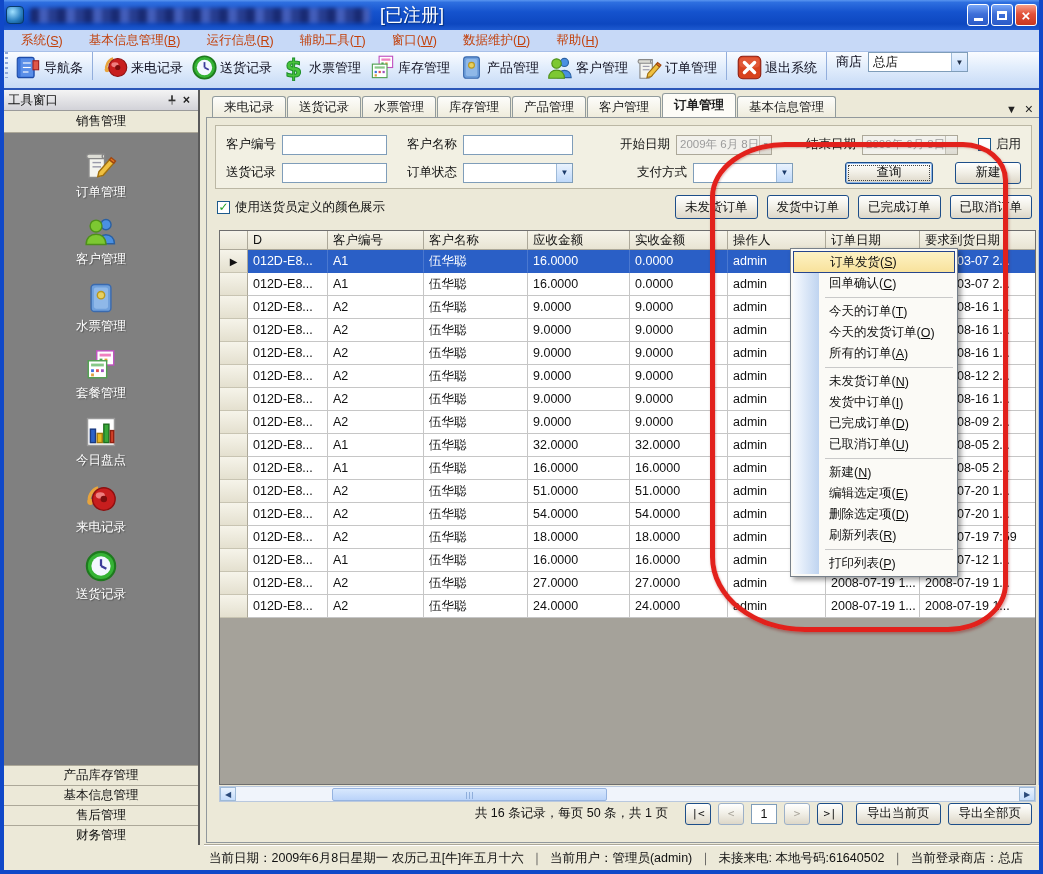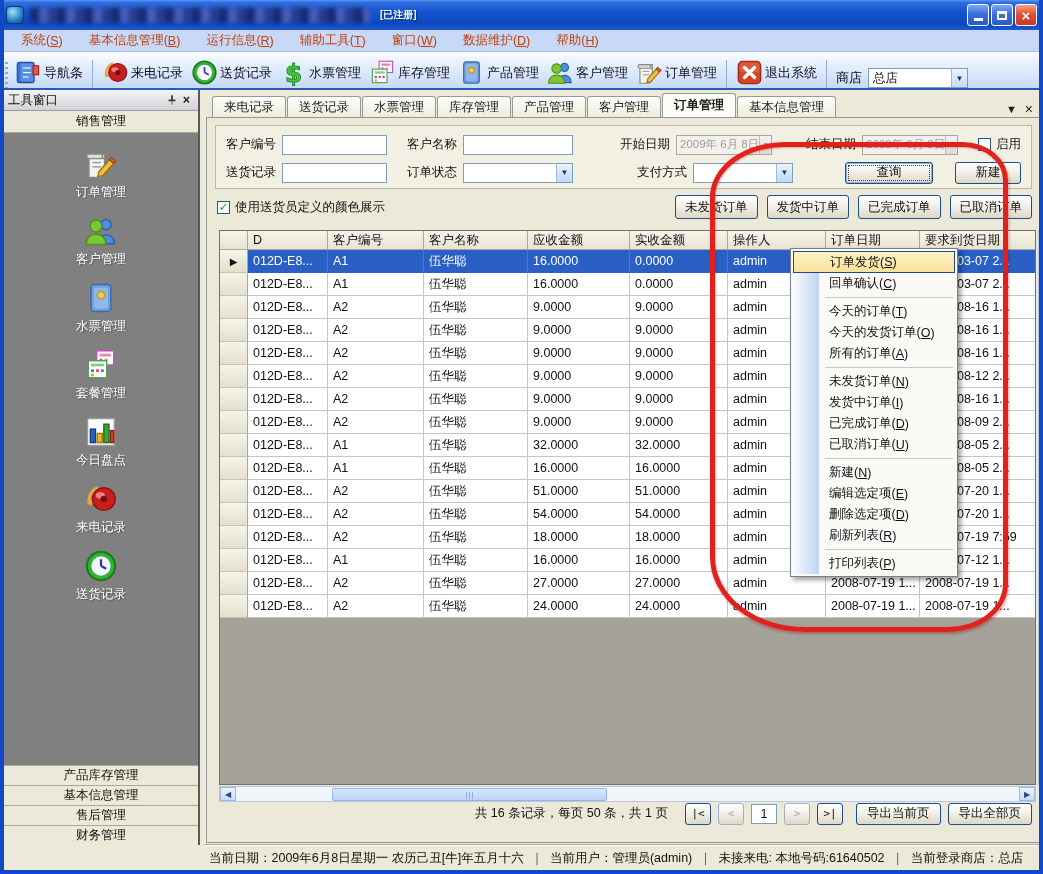--- a/index.html
+++ b/index.html
@@ -9,36 +9,36 @@
     border-left:4px solid #1048C8;border-right:4px solid #1048C8;border-bottom:4px solid #1048C8;}
   
   .titlebar{position:absolute;left:-4px;top:0;width:1043px;height:30px;
     background:linear-gradient(180deg,#5A96F0 0%,#2E6FE0 8%,#1553CE 40%,#0D47C0 80%,#1E5AD0 100%);
     display:flex;align-items:center;padding:0 6px;color:#fff;}
   .app-icon{width:18px;height:18px;border-radius:4px;margin-right:6px;
     background:radial-gradient(circle at 35% 30%,#9fe0ff,#2a7fc0 60%,#0a4a80);border:1px solid #083a6a;}
   .title-redacted{width:340px;height:15px;margin-right:10px;border-radius:2px;
     background:repeating-linear-gradient(90deg,rgba(25,40,110,.95) 0 9px,rgba(70,95,185,.95) 9px 18px,rgba(40,60,140,.95) 18px 27px);
     filter:blur(2px);}
-  .title-registered{font-weight:bold;font-size:10px;text-shadow:1px 1px 1px #04307E;}
+  .title-registered{font-weight:normal;font-size:18px;text-shadow:1px 1px 1px #04307E;}
   .win-btns{margin-left:auto;display:flex;gap:2px;}
   .win-btn{width:22px;height:22px;border-radius:3px;border:1px solid #fff;display:flex;align-items:center;justify-content:center;
     background:linear-gradient(180deg,#7AA8F8,#3E6FD8 45%,#2A5AC8);color:#fff;font-weight:bold;}
   .win-btn .minbar{width:9px;height:3px;background:#fff;margin-top:9px;}
   .win-btn .maxbox{width:10px;height:9px;border:2px solid #fff;border-top-width:3px;}
   .win-btn.close{background:linear-gradient(180deg,#F8A088,#E25038 45%,#C83820);font-size:15px;line-height:1;}
   
   .menubar{position:absolute;left:-4px;top:30px;width:1043px;height:22px;background:#C7D9F7;
     display:flex;align-items:center;padding-left:8px;border-bottom:1px solid #A8C0E8;}
   .menu-item{padding:0 13px;height:22px;display:flex;align-items:center;color:#c2410c;cursor:default;}
   .menu-item u{text-decoration:underline;}
   
   .toolbar{position:absolute;left:-4px;top:52px;width:1043px;height:38px;
     background:linear-gradient(180deg,#FAFCFF 0%,#E3EEFC 40%,#C6DAF6 100%);
-    border-bottom:2px solid #2B57B8;display:flex;align-items:flex-end;padding-left:2px;}
+    border-bottom:2px solid #2B57B8;display:flex;align-items:flex-start;padding-left:2px;}
   .tb-grip{width:6px;height:26px;margin:0 3px;
     background:repeating-linear-gradient(180deg,#8FA8D8 0 2px,transparent 2px 5px);width:3px;}
   .tb-btn{display:flex;align-items:center;gap:2px;padding:2px 4px;border-radius:3px;cursor:default;}
   .tb-icon{width:27px;height:27px;display:inline-block;}
   .tb-icon svg{width:100%;height:100%;}
   .tb-label{font-size:13px;color:#101020;}
   .tb-sep{width:1px;height:28px;background:#92AEDC;margin:0 5px;}
   .shop-group{display:flex;align-items:center;gap:6px;margin-left:4px;}
   .combo{width:100px;height:20px;background:#fff;border:1px solid #7F9DB9;display:flex;align-items:center;}
   .combo .combo-text{flex:1;padding-left:4px;}

